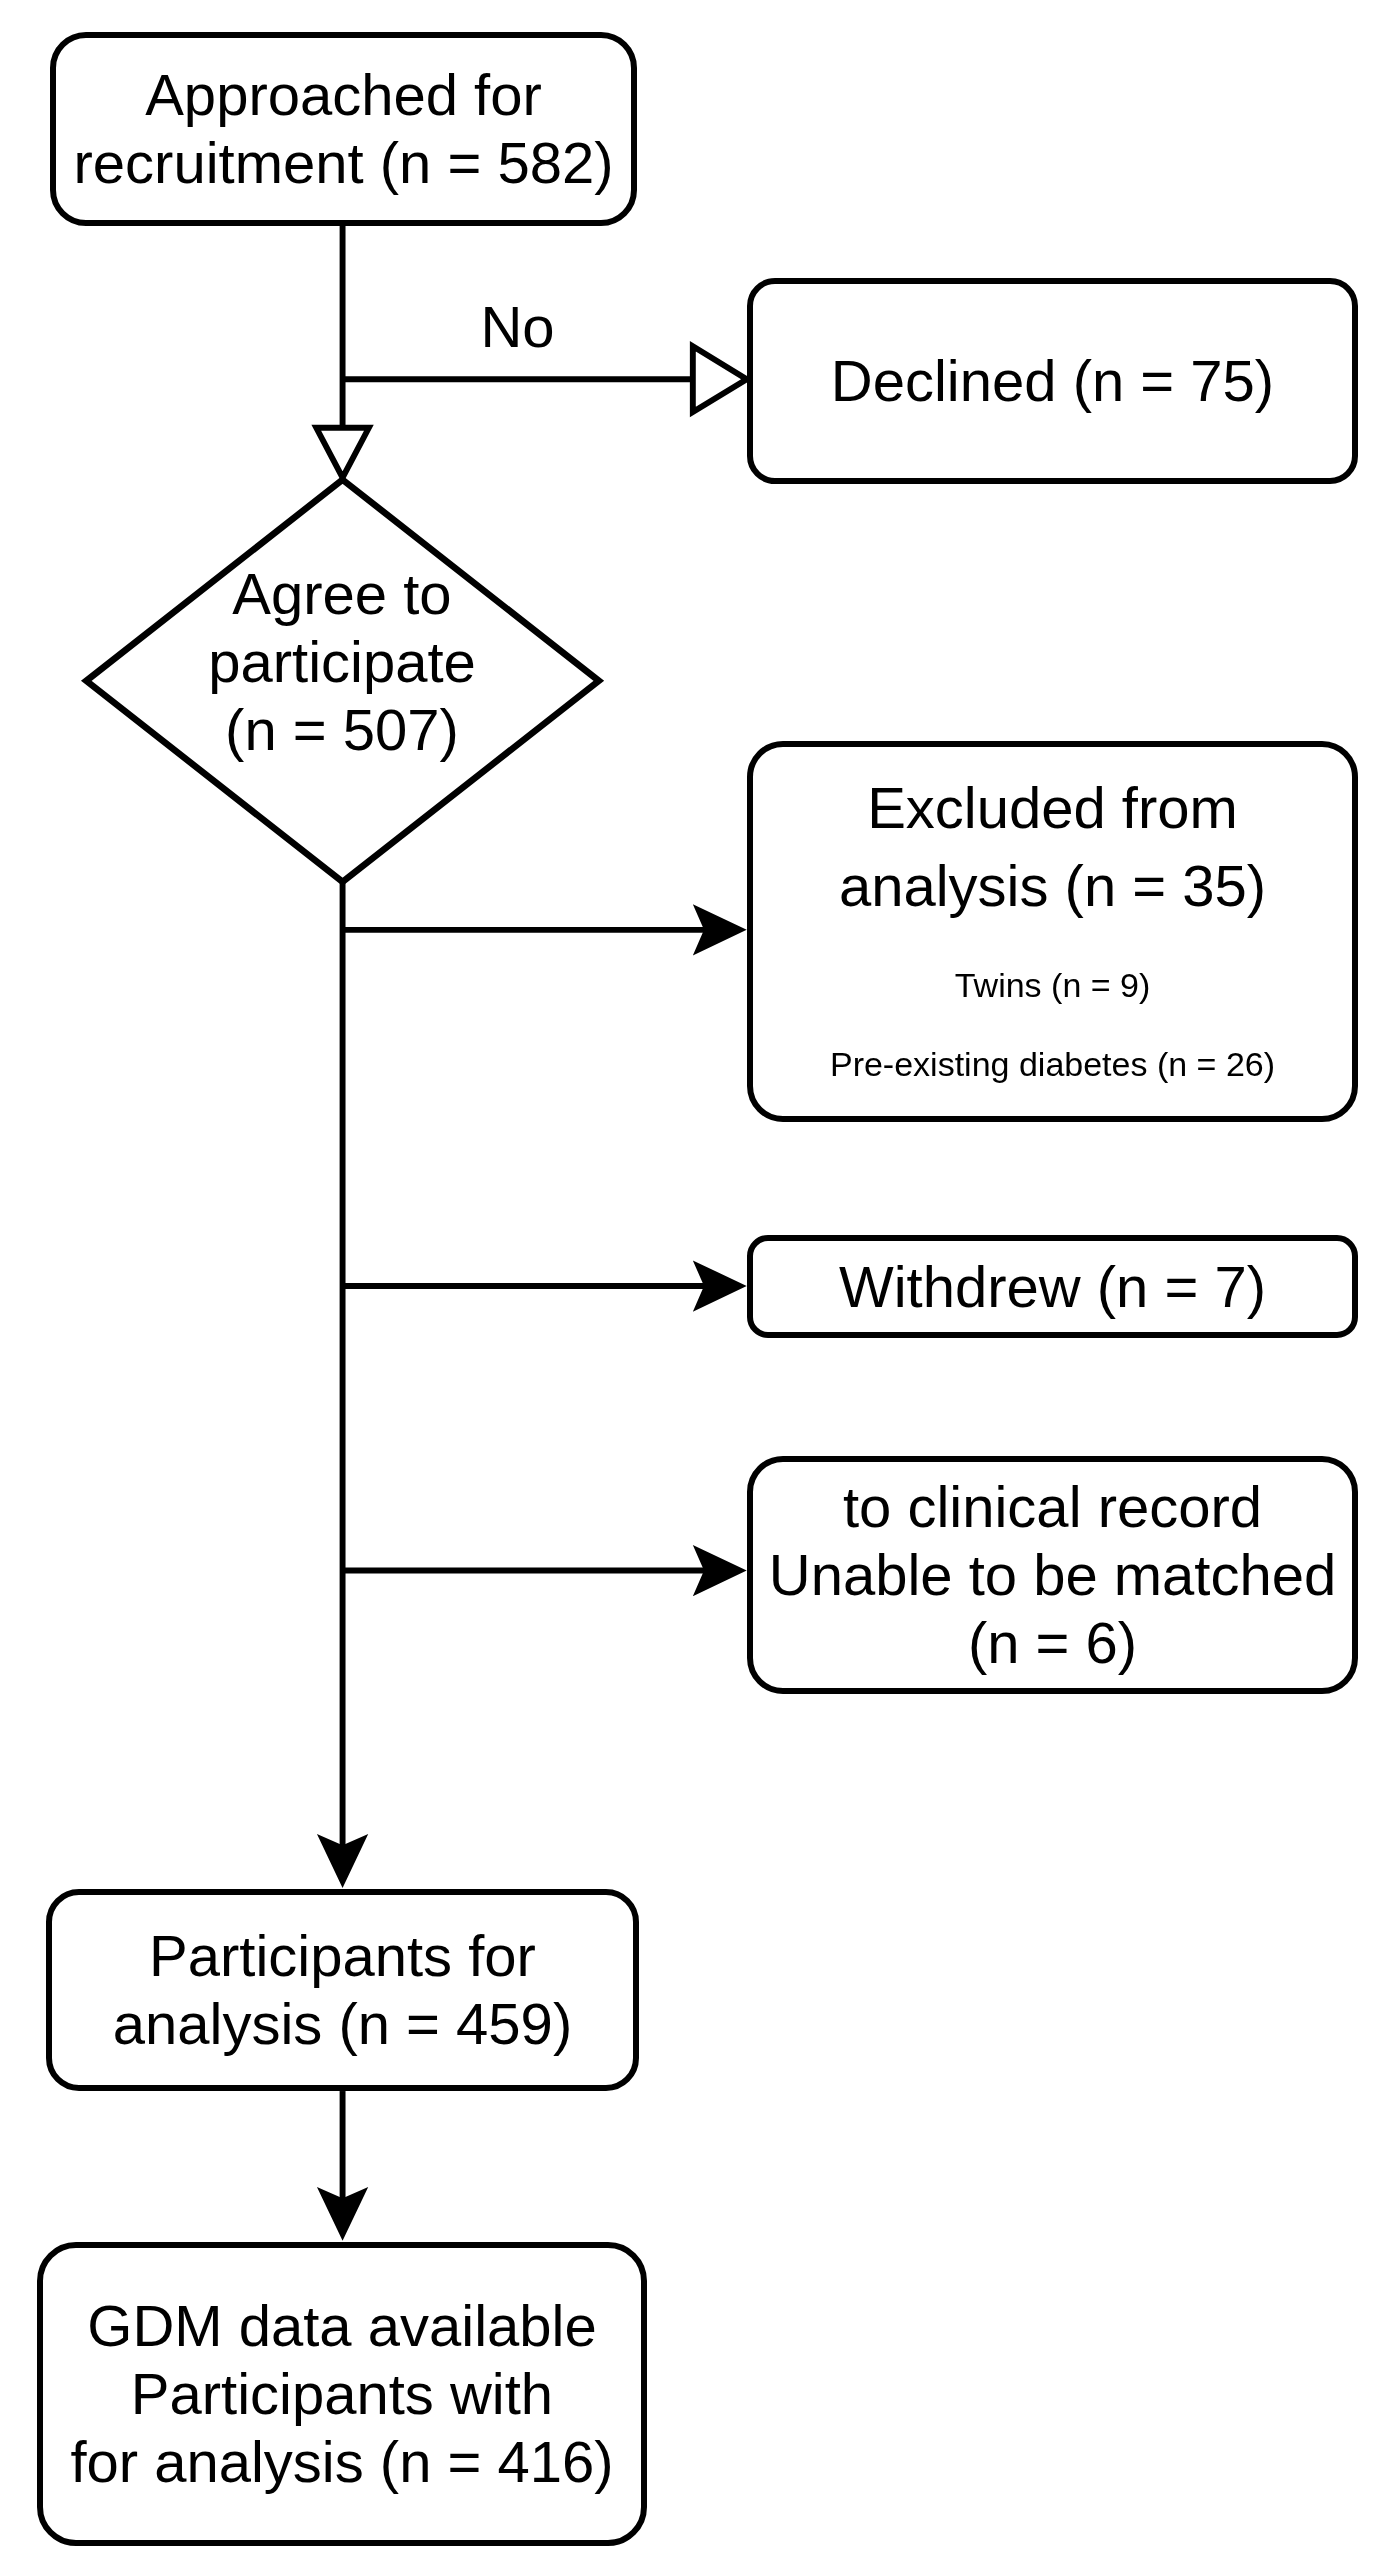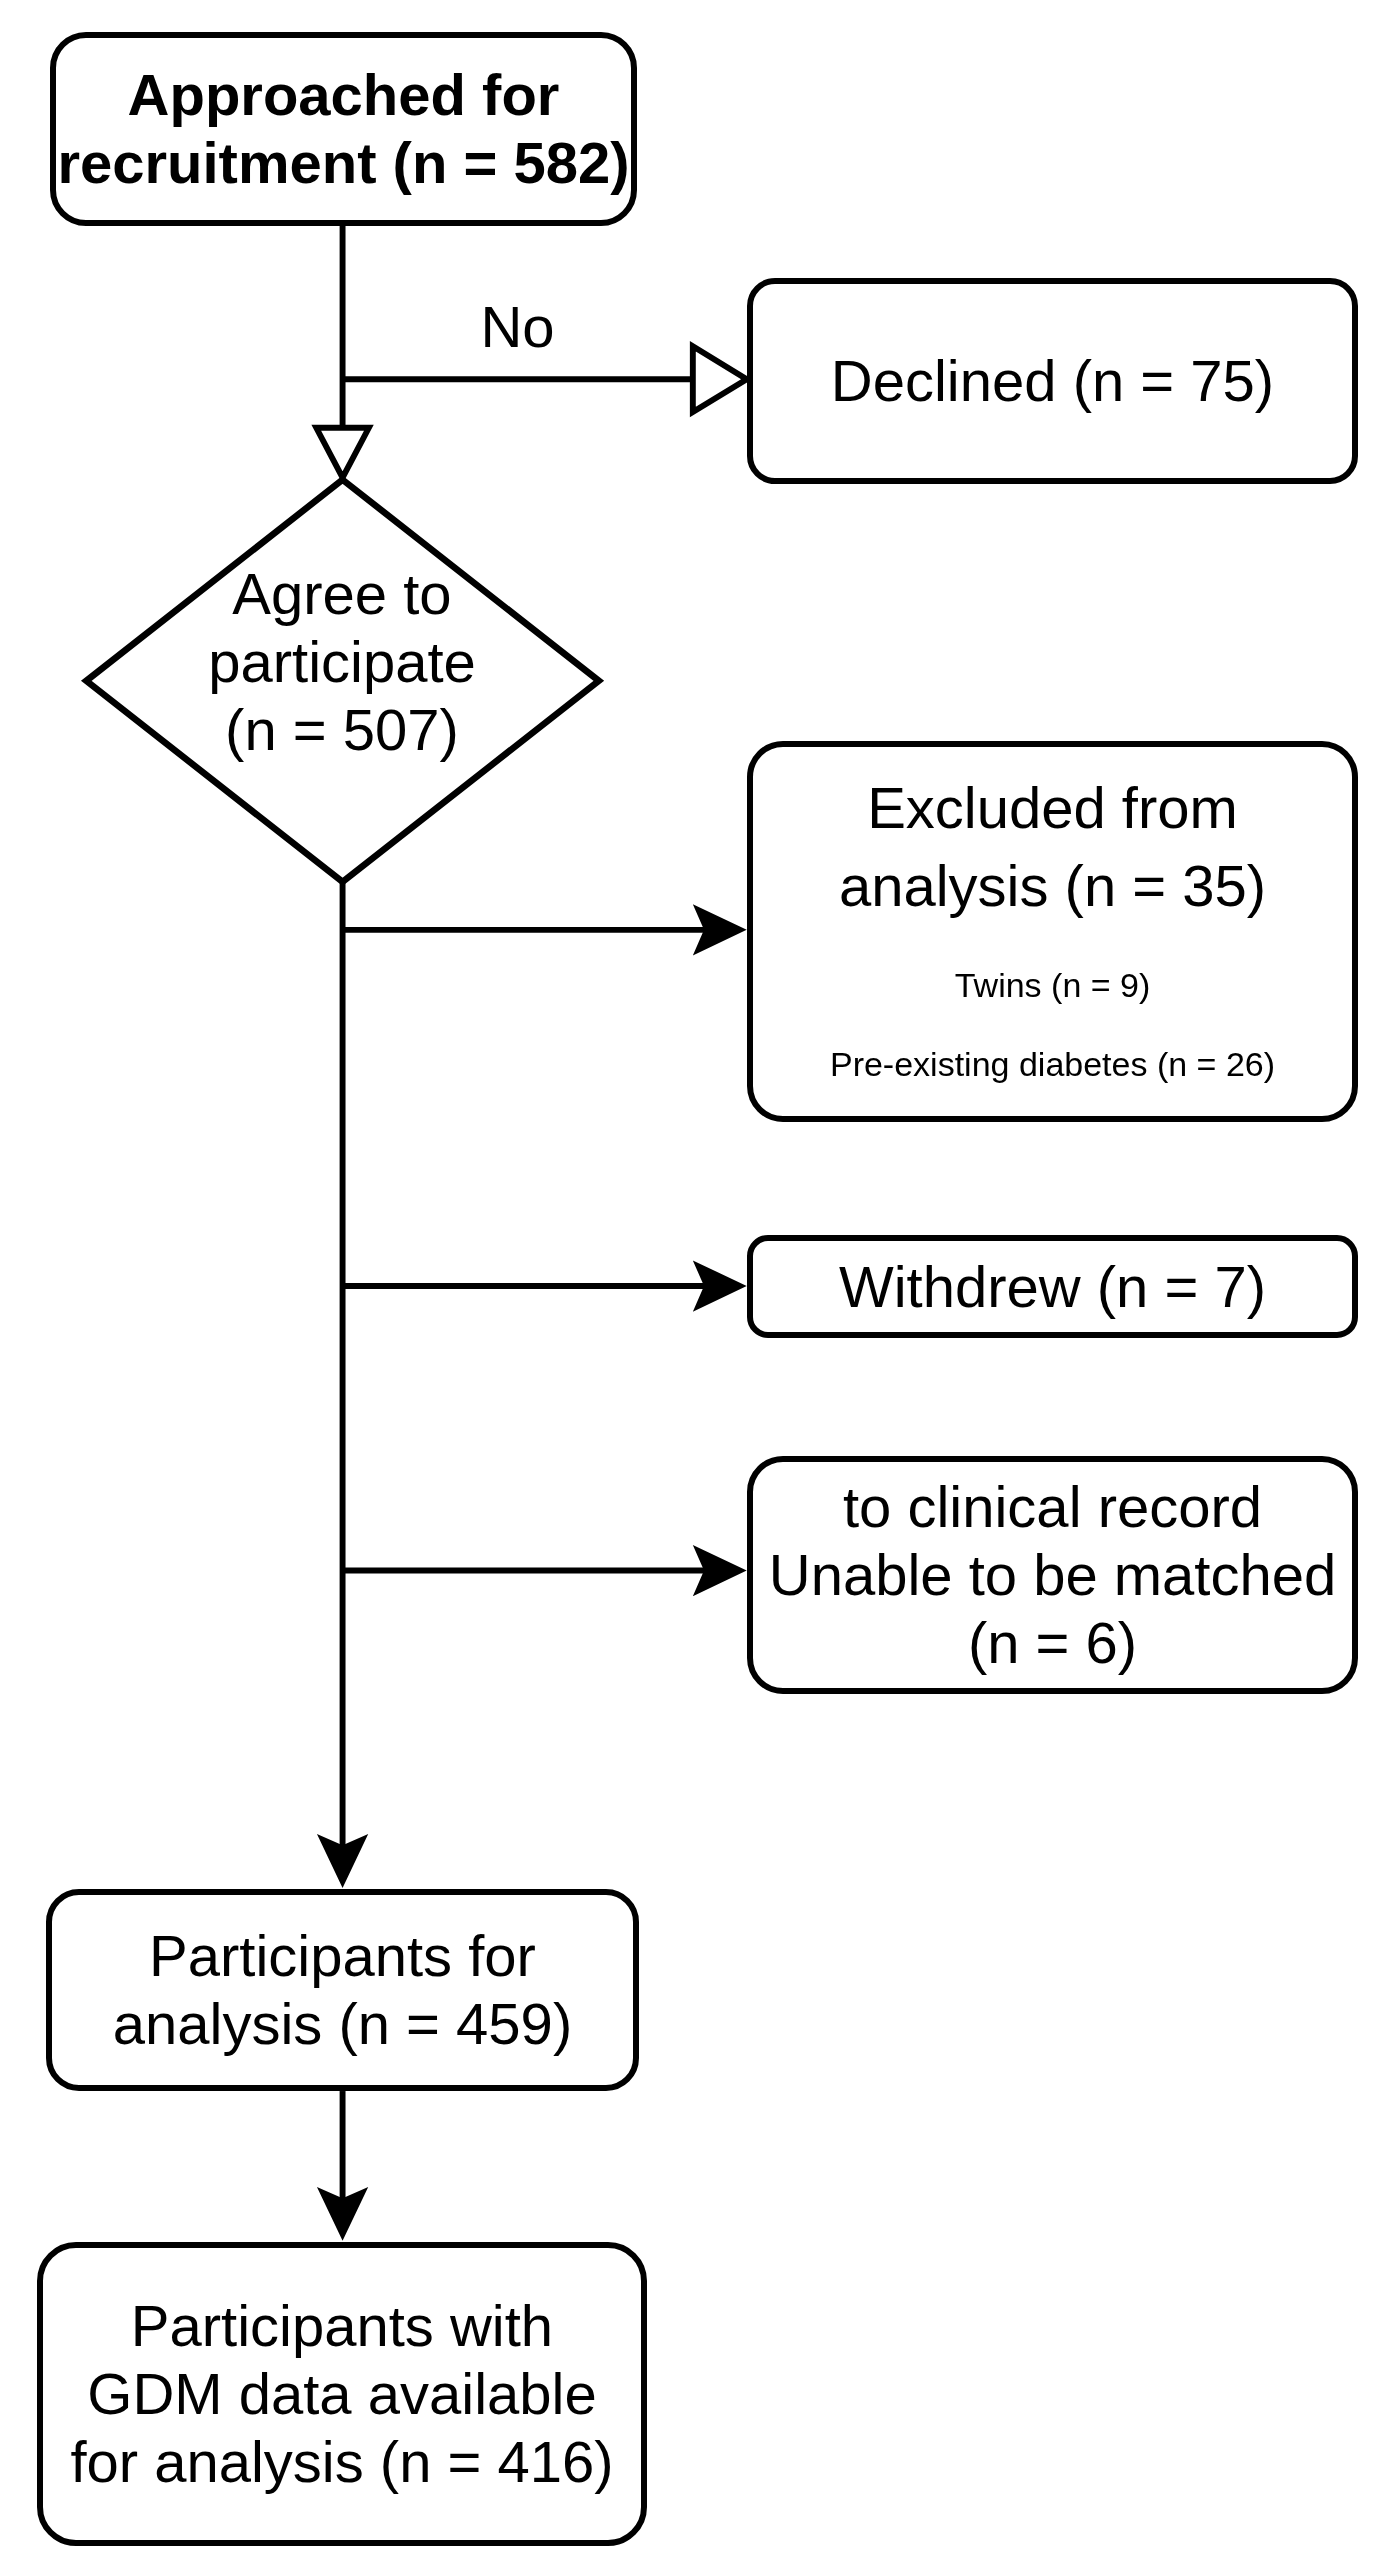--- a/index.html
+++ b/index.html
@@ -30,21 +30,21 @@
     align-items: center;
     justify-content: center;
     text-align: center;
   }
   .line  { font-size: 58px; line-height: 68px; white-space: nowrap; }
   .sub   { font-size: 34px; line-height: 50px;  white-space: nowrap; }
   .gap-lg { margin-top: 30px; }
   .gap-sm { margin-top: 18.4px; }
 
   
-  #node-approached   { left: 50px;   top: 32px;   width: 587px; height: 194px; border-radius: 36px; font-weight: bold; }
+  #node-approached   { left: 50px;   top: 32px;   width: 587px; height: 194px; border-radius: 36px; }
   #node-declined     { left: 747px; top: 278px;  width: 611px; height: 206px; border-radius: 28px; }
   #node-excluded     { left: 747px; top: 741px; width: 611px; height: 381px; border-radius: 36px; gap: 10px; }
   #node-withdrew     { left: 747px; top: 1235px; width: 611px; height: 103px; border-radius: 21px; }
   #node-unable       { left: 747px; top: 1456px; width: 611px; height: 238px; border-radius: 36px; }
   #node-participants { left: 46px;   top: 1889px; width: 593px; height: 202px; border-radius: 33px; }
   #node-gdm          { left: 37px;   top: 2242px; width: 610px; height: 304px; border-radius: 39px; }
 
   #label-agree { left: 145px; top: 559px; width: 394px; height: 205px; }
   #label-no    { left: 419px; top: 292px; width: 197px; height: 69px; }
 </style>
@@ -104,22 +104,22 @@
     <div class="line">Unable to be matched</div>
     <div class="line">(n = 6)</div>
   </div>
 
   <div class="node" id="node-participants">
     <div class="line">Participants for</div>
     <div class="line">analysis (n = 459)</div>
   </div>
 
   <div class="node" id="node-gdm">
+    <div class="line">GDM data available</div>
     <div class="line">Participants with</div>
-    <div class="line">GDM data available</div>
     <div class="line">for analysis (n = 416)</div>
   </div>
 
   <div class="label-block" id="label-agree">
     <div class="line">Agree to</div>
     <div class="line">participate</div>
     <div class="line">(n = 507)</div>
   </div>
 
   <div class="label-block" id="label-no">

